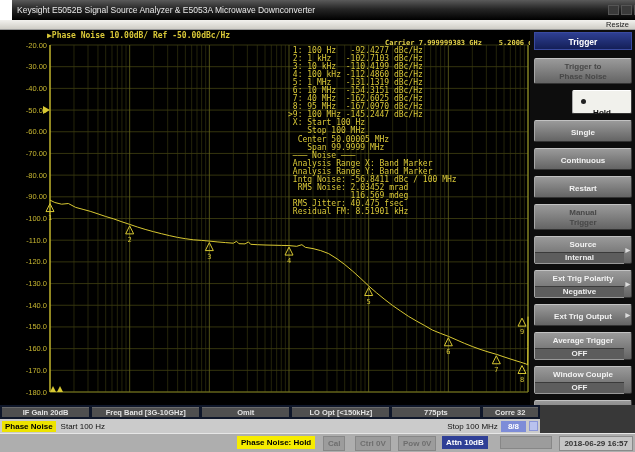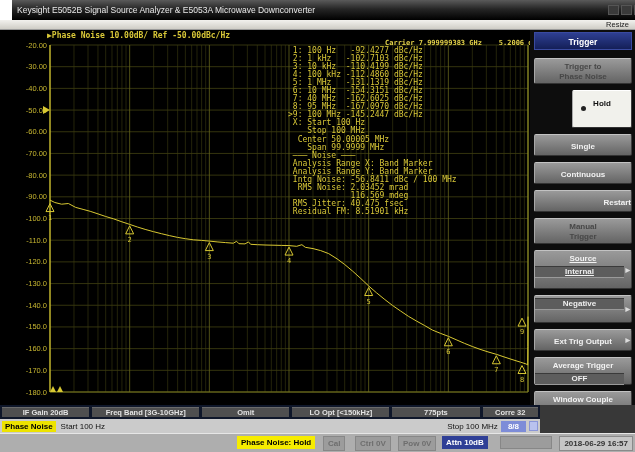--- a/index.html
+++ b/index.html
@@ -220,43 +220,44 @@
  RMS Jitter: 40.475 fsec
  Residual FM: 8.51901 kHz</pre>
 
   <div id="sidebar">
     <div class="sb-header">Trigger</div>
     <div id="sidebar-buttons">
         <div class="sb-btn disabled" style="height: 26px;">
           <span class="lbl">Trigger to</span>
           <span class="lbl" style="padding-top:0">Phase Noise</span>
         </div>
-        <div class="sb-btn selected" style="height: 38px; padding-top: 5px; margin-left: 42px;">
+        <div class="sb-btn selected" style="height: 24px; padding-top: 14px; margin-left: 42px;">
           <span class="bullet"></span>
           <span class="lbl">Hold</span>
         </div>
         <div class="sb-btn" style="height: 22px; padding-top: 4px;">
           <span class="lbl">Single</span>
         </div>
         <div class="sb-btn" style="height: 22px; padding-top: 4px;">
           <span class="lbl">Continuous</span>
         </div>
-        <div class="sb-btn" style="height: 22px; padding-top: 4px; text-align: right;">
+        <div class="sb-btn" style="height: 22px; padding-top: 4px;">
           <span class="lbl">Restart</span>
         </div>
         <div class="sb-btn disabled" style="height: 26px;">
           <span class="lbl">Manual</span>
           <span class="lbl" style="padding-top:0">Trigger</span>
         </div>
-        <div class="sb-btn" style="height: 39px; text-decoration: underline;">
+        <div class="sb-btn" style="height: 28px;">
           <span class="lbl">Source</span>
           <span class="val">Internal</span>
           <span class="arrow">▶</span>
         </div>
         <div class="sb-btn" style="height: 28px;">
+          <span class="lbl">Ext Trig Polarity</span>
           <span class="val">Negative</span>
           <span class="arrow">▶</span>
         </div>
         <div class="sb-btn" style="height: 22px; padding-top: 4px;">
           <span class="lbl">Ext Trig Output</span>
           <span class="arrow">▶</span>
         </div>
         <div class="sb-btn" style="height: 28px;">
           <span class="lbl">Average Trigger</span>
           <span class="val">OFF</span>

